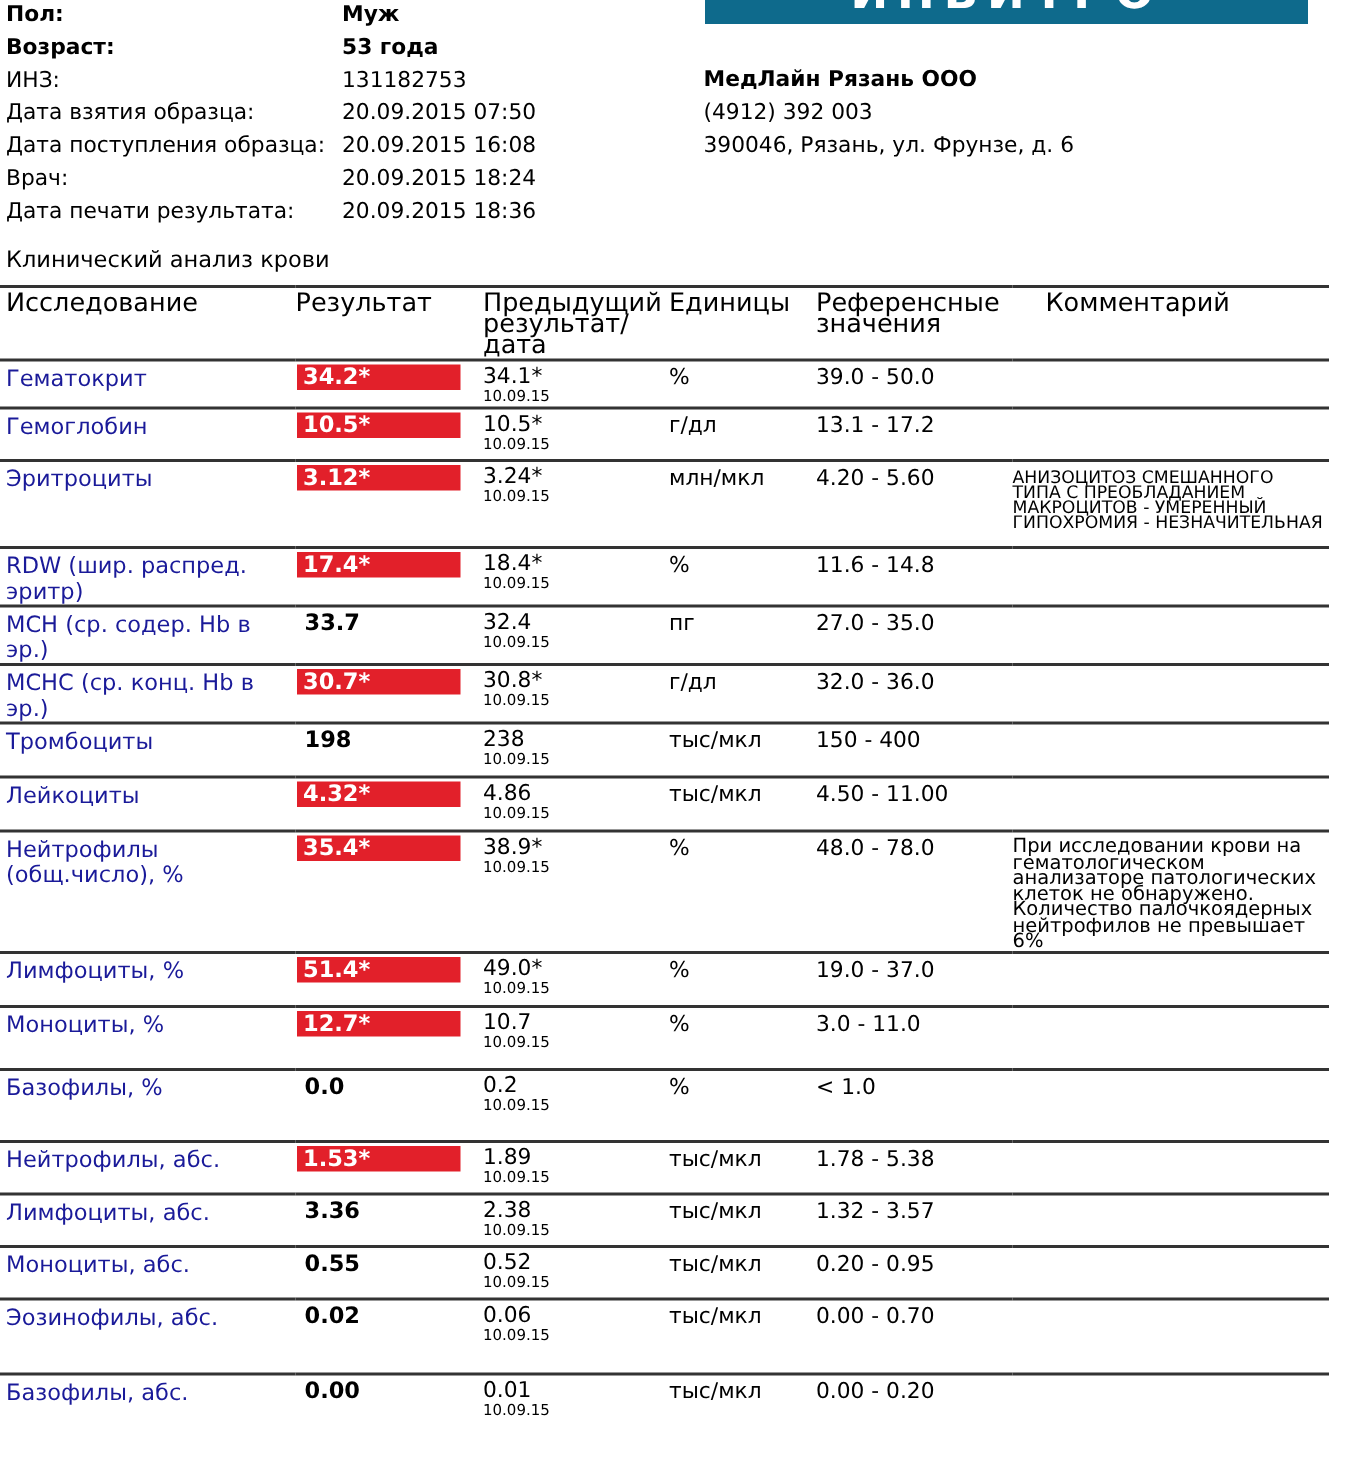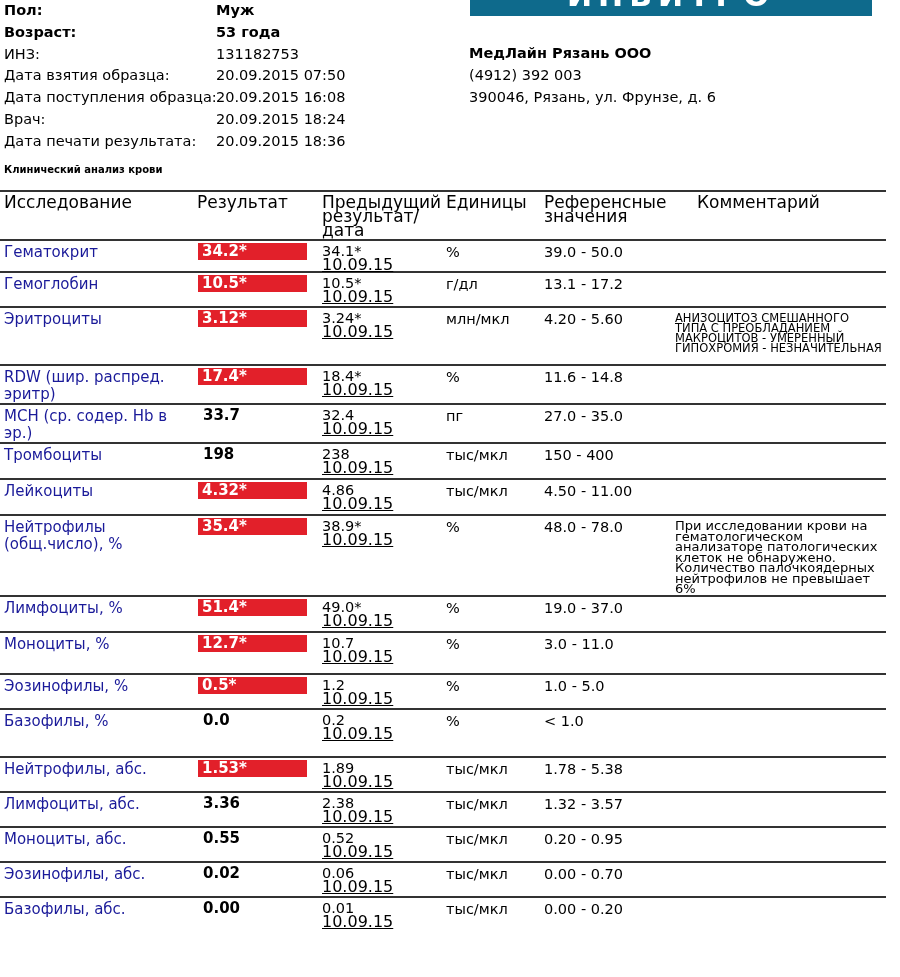--- a/index.html
+++ b/index.html
@@ -11,28 +11,28 @@
       position: absolute; left: 470px; top: 0; width: 402px; height: 16px;
       background: #0e6a8c; overflow: hidden;
     }
     .banner span {
       position: absolute; left: 0; right: 0; top: -22px; text-align: center;
       color: #ffffff; font-weight: bold; font-size: 30px; letter-spacing: 6px;
     }
     .patient { position: absolute; left: 4px; top: 0; }
     .prow { height: 21.8px; font-size: 14.5px; line-height: 21.8px; white-space: nowrap; position: relative; }
     .prow .lbl { position: absolute; left: 0; }
-    .prow .val { position: absolute; left: 212px; }
+    .prow .val { position: absolute; left: 224px; }
     .prow.bold { font-weight: bold; }
 
     .lab { position: absolute; left: 469px; top: 42px; font-size: 14.5px; line-height: 22px; }
     .lab .name { font-weight: bold; }
 
     .section-title {
-      position: absolute; left: 4px; top: 164px; font-weight: bold; font-size: 10px;
+      position: absolute; left: 4px; top: 164px; font-weight: normal; font-size: 15px;
     }
     table.results {
       position: absolute; left: 0; top: 190px; width: 886px;
       border-collapse: collapse; table-layout: fixed;
     }
     table.results th, table.results td {
       vertical-align: top; text-align: left; padding: 0;
       border-top: 2px solid #333;
     }
     table.results tr:last-child td { border-bottom: none; }
@@ -43,21 +43,21 @@
     }
     td.res { padding-top: 2px !important; padding-left: 1px !important; }
     .resbox {
       display: block; width: 109px; height: 17px; line-height: 17px;
       font-weight: bold; font-size: 15px; padding-left: 4px; box-sizing: border-box;
     }
     .resbox.abn { background: #e2202a; color: #ffffff; }
     .resbox.norm { color: #000; padding-left: 5px; }
     td.prev { padding-top: 3px !important; }
     td.prev .pv { display: block; font-size: 14.5px; line-height: 15px; }
-    td.prev .pd { display: block; font-size: 16px; line-height: 12px; text-decoration: underline; }
+    td.prev .pd { display: block; font-size: 10px; line-height: 12px; }
     td.unit, td.ref { font-size: 14.5px; line-height: 17px; padding-top: 3px !important; }
     td.comment { font-size: 13px; line-height: 10.5px; padding-top: 5px !important; padding-right: 4px !important; }
     td.comment.upper { font-size: 11.5px; line-height: 10px; }
   </style>
 </head>
 <body>
 
 <div class="banner">
   <span>ИНВИТРО</span>
 </div>
@@ -179,20 +179,33 @@
           <span class="resbox norm">33.7</span>
         </td>
         <td class="prev">
           <span class="pv">32.4</span>
           <span class="pd">10.09.15</span>
         </td>
         <td class="unit">пг</td>
         <td class="ref">27.0 - 35.0</td>
         <td class="comment"></td>
       </tr>
+      <tr style="height: 39px;">
+        <td class="name">MCHC (ср. конц. Hb в эр.)</td>
+        <td class="res">
+          <span class="resbox abn">30.7*</span>
+        </td>
+        <td class="prev">
+          <span class="pv">30.8*</span>
+          <span class="pd">10.09.15</span>
+        </td>
+        <td class="unit">г/дл</td>
+        <td class="ref">32.0 - 36.0</td>
+        <td class="comment"></td>
+      </tr>
       <tr style="height: 36px;">
         <td class="name">Тромбоциты</td>
         <td class="res">
           <span class="resbox norm">198</span>
         </td>
         <td class="prev">
           <span class="pv">238</span>
           <span class="pd">10.09.15</span>
         </td>
         <td class="unit">тыс/мкл</td>
@@ -244,33 +257,20 @@
           <span class="resbox abn">12.7*</span>
         </td>
         <td class="prev">
           <span class="pv">10.7</span>
           <span class="pd">10.09.15</span>
         </td>
         <td class="unit">%</td>
         <td class="ref">3.0 - 11.0</td>
         <td class="comment"></td>
       </tr>
-      <tr style="height: 35px;">
-        <td class="name">Эозинофилы, %</td>
-        <td class="res">
-          <span class="resbox abn">0.5*</span>
-        </td>
-        <td class="prev">
-          <span class="pv">1.2</span>
-          <span class="pd">10.09.15</span>
-        </td>
-        <td class="unit">%</td>
-        <td class="ref">1.0 - 5.0</td>
-        <td class="comment"></td>
-      </tr>
       <tr style="height: 48px;">
         <td class="name">Базофилы, %</td>
         <td class="res">
           <span class="resbox norm">0.0</span>
         </td>
         <td class="prev">
           <span class="pv">0.2</span>
           <span class="pd">10.09.15</span>
         </td>
         <td class="unit">%</td>
@@ -309,21 +309,21 @@
           <span class="resbox norm">0.55</span>
         </td>
         <td class="prev">
           <span class="pv">0.52</span>
           <span class="pd">10.09.15</span>
         </td>
         <td class="unit">тыс/мкл</td>
         <td class="ref">0.20 - 0.95</td>
         <td class="comment"></td>
       </tr>
-      <tr style="height: 35px;">
+      <tr style="height: 50px;">
         <td class="name">Эозинофилы, абс.</td>
         <td class="res">
           <span class="resbox norm">0.02</span>
         </td>
         <td class="prev">
           <span class="pv">0.06</span>
           <span class="pd">10.09.15</span>
         </td>
         <td class="unit">тыс/мкл</td>
         <td class="ref">0.00 - 0.70</td>

